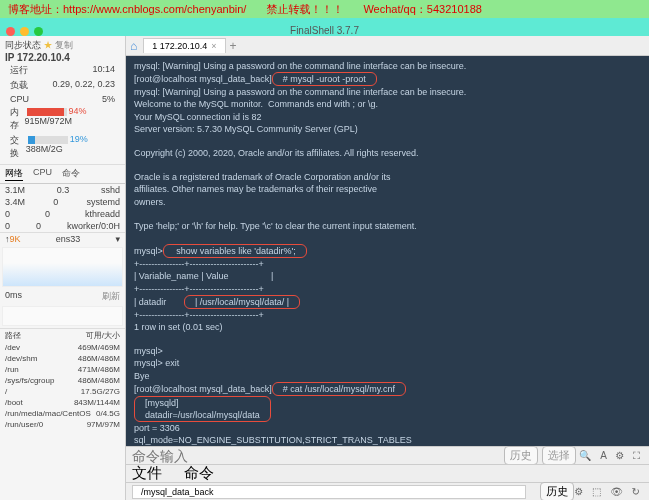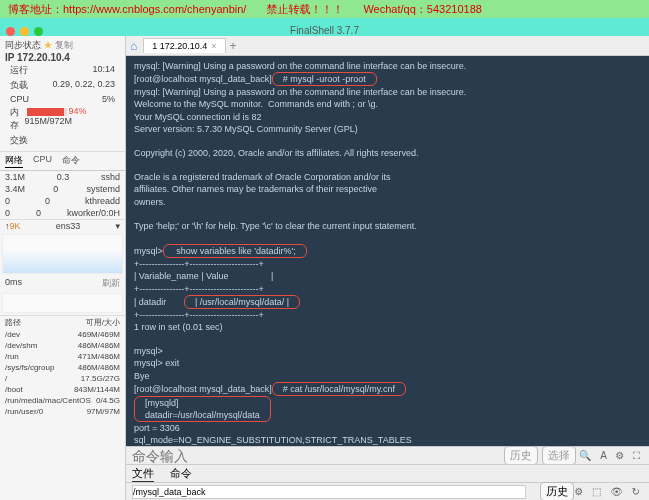--- a/index.html
+++ b/index.html
@@ -30,24 +30,24 @@
 .tab{background:#fff;border:1px solid #ccc;border-bottom:none;padding:2px 8px;font-size:9px;display:flex;align-items:center;gap:4px}
 .tab .x{color:#999;font-size:9px}
 .plus{margin-left:4px;color:#888;font-size:12px}
 .term{flex:1;background:#2a3b4d;color:#c5d4e3;font-family:Menlo,Consolas,monospace;font-size:9px;padding:4px 8px;line-height:1.35;overflow:hidden;white-space:pre-wrap}
 .hl{border:1px solid #e74c3c;border-radius:6px;padding:0 10px;display:inline-block}
 .prompt{height:18px;background:#eee;border-top:1px solid #ccc;display:flex;align-items:center;padding:0 6px;font-size:9px;color:#999}
 .prompt input{flex:1;border:none;background:transparent;font-size:14px;outline:none}
 .btns{display:flex;gap:4px;align-items:center}
 .btn{border:1px solid #bbb;background:#f8f8f8;padding:1px 5px;font-size:11px;border-radius:4px}
 .icos{color:#666;font-size:10px;letter-spacing:3px}
-.filetabs{height:18px;background:#eee;border-top:1px solid #ccc;display:flex;padding:0 6px;gap:16px;align-items:center;font-size:11px}
+.filetabs{height:18px;background:#eee;border-top:1px solid #ccc;display:flex;padding:0 6px;gap:22px;align-items:center;font-size:15px}
 .filetabs .act{border-bottom:1px solid #333}
 .pathbar{height:18px;background:#eee;border-top:1px solid #ccc;display:flex;align-items:center;padding:0 6px;font-size:9px}
-.pathbar input{flex:1;border:1px solid #ccc;font-size:9px;padding:1px 0;margin-right:14px}
+.pathbar input{flex:1;border:1px solid #ccc;font-size:9px;padding:1px 8px;margin-right:14px}
 </style>
 </head>
 <body>
 
 <div class="topbar">
   <span><span>博客地址：</span><a>https://www.cnblogs.com/chenyanbin/</a></span>
   <span>禁止转载！！！</span>
   <span><span>Wechat/qq：</span><span>543210188</span></span>
 </div>
 
@@ -76,20 +76,21 @@
       <div class="srow">
           <span>CPU</span>
           <span>5%</span>
         </div>
       <div class="srow">
           <span>内存</span>
           <span><span class="bar"><span class="barfill" style="width:94%;background:#e74c3c"></span></span><span style="color:#e74c3c">94%</span> <span>915M/972M</span></span>
         </div>
       <div class="srow">
           <span>交换</span>
+          <span><span class="bar"><span class="barfill" style="width:19%;background:#3498db"></span></span><span style="color:#3498db">19%</span> <span>388M/2G</span></span>
         </div>
     </div>
     <div class="tabs2">
       <span class="act">网络</span>
       <span>CPU</span>
       <span>命令</span>
     </div>
     <div class="proc">
         <span>3.1M</span>
         <span>0.3</span>

